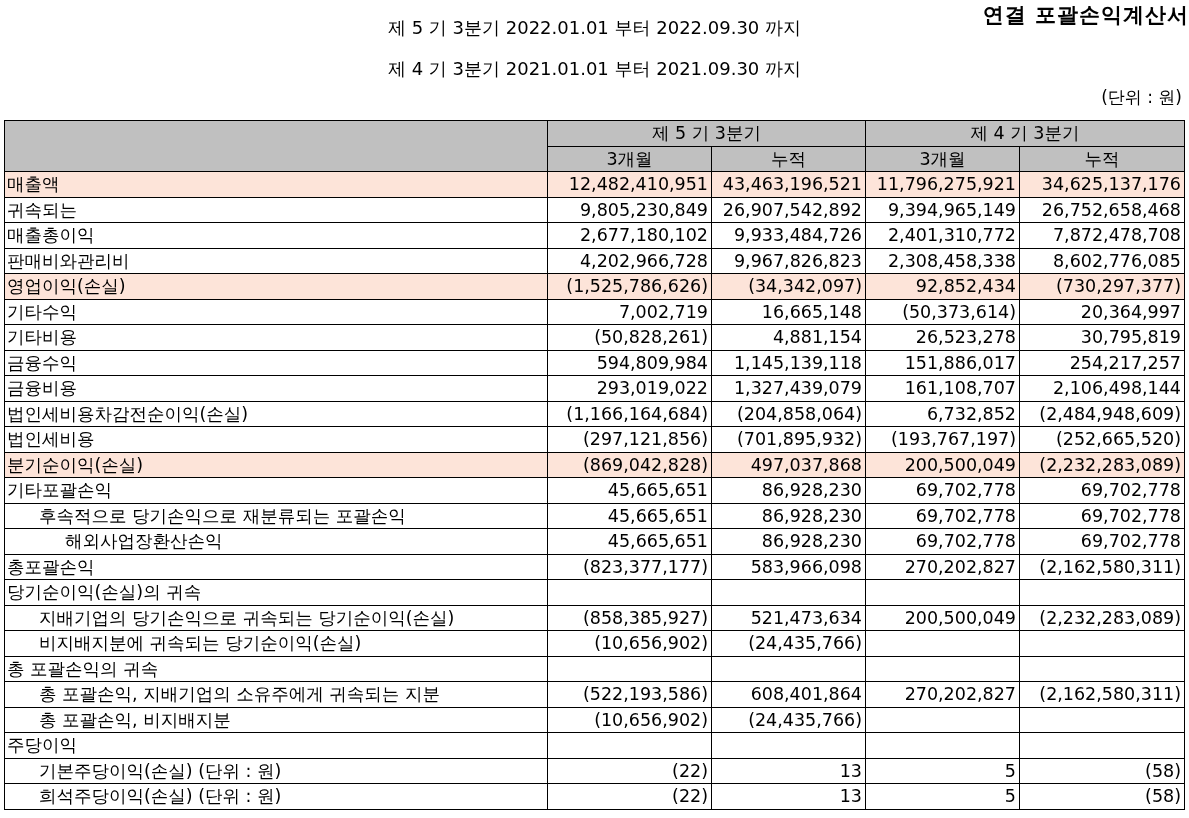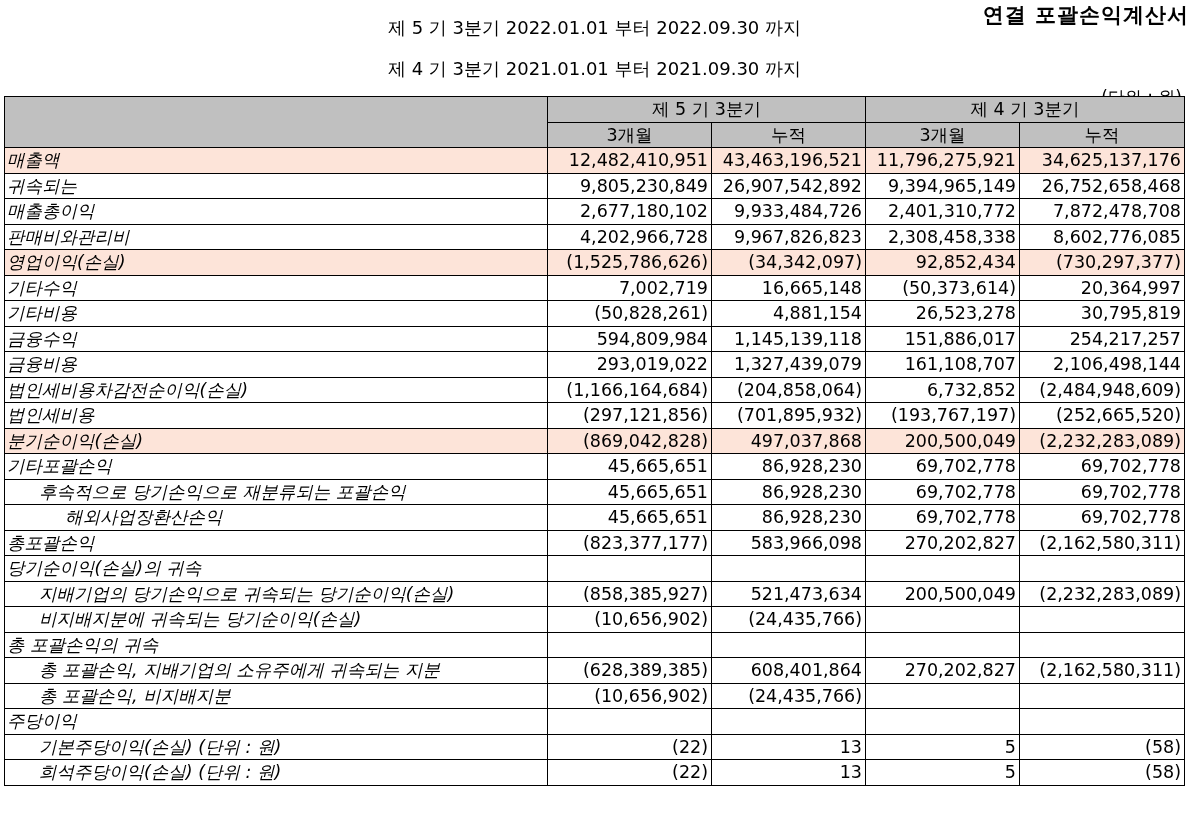--- a/index.html
+++ b/index.html
@@ -14,32 +14,32 @@
   .subtitle {
     position: absolute; left: 0; width: 1189px; text-align: center;
     font-size: 18px; line-height: 24px;
   }
   .sub1 { top: 16px; }
   .sub2 { top: 57px; }
   .unit {
     position: absolute; right: 7px; top: 86px; font-size: 17px; line-height: 22px; margin-left: 46px;
   }
   table.fs {
-    position: absolute; left: 4px; top: 96px;
+    position: absolute; left: 4px; top: 120px;
     border-collapse: collapse; table-layout: fixed;
     width: 1180px;
   }
   table.fs td, table.fs th {
     border: 1.5px solid #000; padding: 0 3px; height: 24.5px;
     font-size: 17.5px; line-height: 24px; white-space: nowrap; overflow: hidden;
     font-weight: normal;
   }
   table.fs th { background: #c0c0c0; text-align: center; }
   table.fs td.num { text-align: right; }
-  table.fs td.lbl { text-align: left; padding-left: 2px; font-style: italic; }
+  table.fs td.lbl { text-align: left; padding-left: 2px; }
   tr.hl td { background: #fde4d9; }
   .ind1 { padding-left: 34px !important; }
   .ind2 { padding-left: 60px !important; }
 </style>
 </head>
 <body>
 
 <div class="title">연결 포괄손익계산서</div>
 <div class="subtitle sub1">제 5 기 3분기 2022.01.01 부터 2022.09.30 까지</div>
 <div class="subtitle sub2">제 4 기 3분기 2021.01.01 부터 2021.09.30 까지</div>
@@ -202,21 +202,21 @@
       </tr>
       <tr>
         <td class="lbl">총 포괄손익의 귀속</td>
         <td class="num"></td>
         <td class="num"></td>
         <td class="num"></td>
         <td class="num"></td>
       </tr>
       <tr>
         <td class="lbl ind1">총 포괄손익, 지배기업의 소유주에게 귀속되는 지분</td>
-        <td class="num">(628,389,385)</td>
+        <td class="num">(522,193,586)</td>
         <td class="num">608,401,864</td>
         <td class="num">270,202,827</td>
         <td class="num">(2,162,580,311)</td>
       </tr>
       <tr>
         <td class="lbl ind1">총 포괄손익, 비지배지분</td>
         <td class="num">(10,656,902)</td>
         <td class="num">(24,435,766)</td>
         <td class="num"></td>
         <td class="num"></td>

